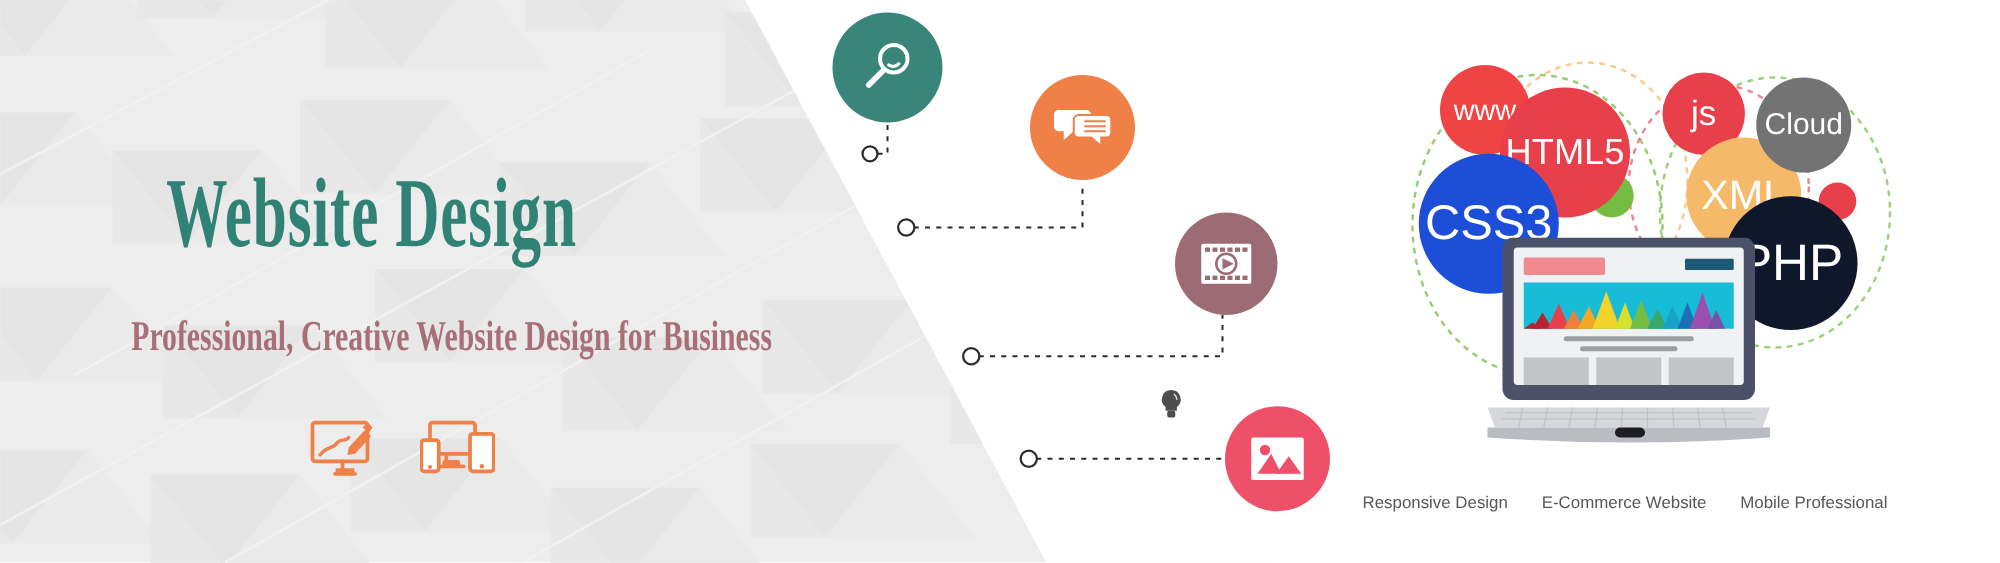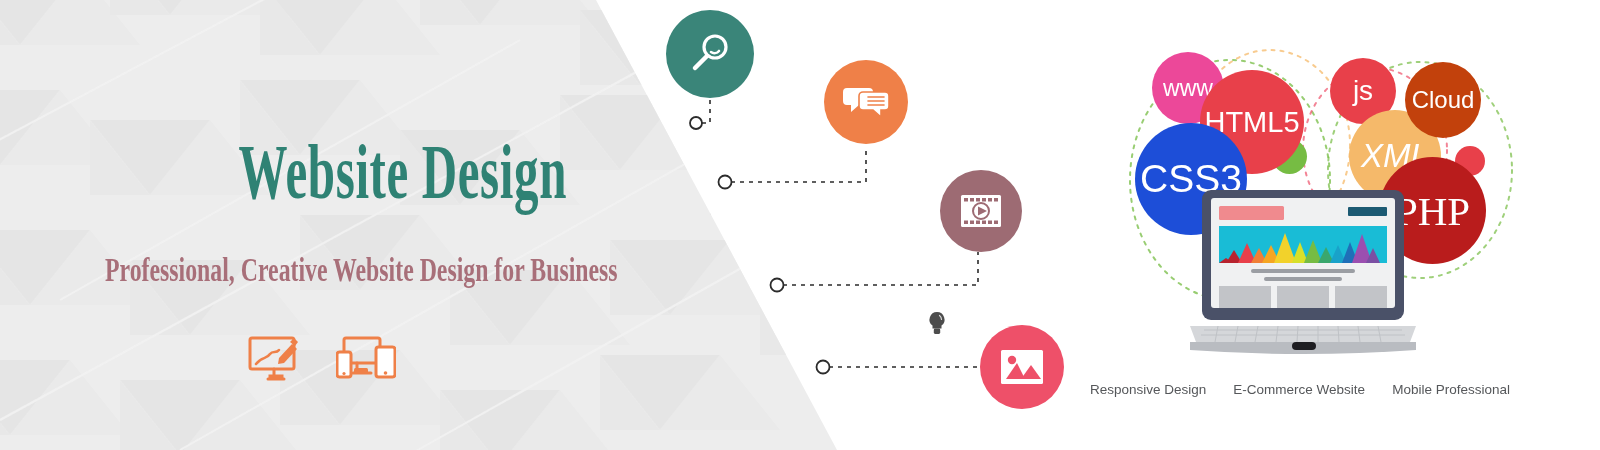--- a/index.html
+++ b/index.html
@@ -18,21 +18,21 @@
     background:#ededed;
     clip-path:polygon(0 0, 596px 0, 837px 450px, 0 450px);
   }
   #geo-pattern{
     position:absolute;left:0;top:0;width:900px;height:450px;
     opacity:.85;
   }
 
   
   #headline-block{
-    position:absolute;left:0;top:132px;width:700px;text-align:right;
+    position:absolute;left:0;top:132px;width:700px;text-align:left;
   }
   #page-title{
     font-family:"Liberation Serif",serif;
     font-size:79px;line-height:1;
     font-weight:700;
     color:#2f8274;
     letter-spacing:1px;
     transform:scaleX(.62);
     white-space:nowrap;
     margin:0;
@@ -77,21 +77,21 @@
 
   
   #laptop{position:absolute;left:1188px;top:190px;width:230px;height:165px;}
 
   
   #captions{
     position:absolute;left:1090px;top:382px;width:420px;
     display:flex;justify-content:space-between;
     font-size:13.5px;color:#55575a;font-family:"Liberation Sans",sans-serif;
   }
-  .caption-item{white-space:nowrap;}
+  .caption-item{white-space:nowrap;margin-top:12px;}
 </style>
 </head>
 <body>
 
 <div id="banner">
 
   <div id="left-panel">
     <svg id="geo-pattern" viewBox="0 0 900 450" preserveAspectRatio="none">
       <defs>
         <g id="tri-cell">
@@ -243,27 +243,27 @@
       <ellipse cx="150" cy="105" rx="80" ry="95" stroke="#f5b96a" opacity=".75"></ellipse>
       <ellipse cx="255" cy="110" rx="72" ry="82" stroke="#ee5069" opacity=".7"></ellipse>
       <ellipse cx="300" cy="130" rx="92" ry="108" stroke="#76bc43" opacity=".7"></ellipse>
     </g>
   </svg>
 
   <div id="tech-bubbles">
       <div class="dot" style="left: 1272px; top: 139px; width: 35px; height: 35px; background: rgb(118, 188, 67);"></div>
       <div class="dot" style="left: 1186px; top: 200px; width: 25px; height: 25px; background: rgb(108, 184, 221);"></div>
       <div class="dot" style="left: 1455px; top: 146px; width: 30px; height: 30px; background: rgb(232, 64, 74);"></div>
-      <div class="bubble" style="left: 1152px; top: 52px; width: 72px; height: 72px; background: #ec4899; font-size: 23px;">www</div>
+      <div class="bubble" style="left: 1152px; top: 52px; width: 72px; height: 72px; background: #ef4444; font-size: 23px;">www</div>
       <div class="bubble" style="left: 1200px; top: 70px; width: 104px; height: 104px; background: rgb(232, 64, 74); font-size: 29px;">HTML5</div>
       <div class="bubble" style="left: 1135px; top: 123px; width: 112px; height: 112px; background: #1d4ed8; font-size: 39px;">CSS3</div>
       <div class="bubble" style="left: 1330px; top: 58px; width: 66px; height: 66px; background: rgb(232, 64, 74); font-size: 28px;">js</div>
-      <div class="bubble" style="left: 1349px; top: 110px; width: 92px; height: 92px; background: rgb(245, 185, 106); font-size: 33px; font-style: italic;">XML</div>
-      <div class="bubble" style="left: 1405px; top: 62px; width: 76px; height: 76px; background: #c2410c; font-size: 24px;">Cloud</div>
-      <div class="bubble" style="left: 1379px; top: 157px; width: 107px; height: 107px; background: #b91c1c; font-size: 41px; font-family: Liberation Serif, serif;">PHP</div>
+      <div class="bubble" style="left: 1349px; top: 110px; width: 92px; height: 92px; background: rgb(245, 185, 106); font-size: 33px;">XML</div>
+      <div class="bubble" style="left: 1405px; top: 62px; width: 76px; height: 76px; background: #737373; font-size: 24px;">Cloud</div>
+      <div class="bubble" style="left: 1379px; top: 157px; width: 107px; height: 107px; background: #0f172a; font-size: 41px;">PHP</div>
     </div>
 
   <div id="laptop">
     <svg width="230" height="165" viewBox="0 0 230 165">
 
       <rect x="14" y="0" width="202" height="130" rx="9" fill="#4a5168"></rect>
       <rect x="23" y="8" width="184" height="110" rx="3" fill="#f0f1f2"></rect>
 
       <rect x="31" y="16" width="65" height="14" rx="1.5" fill="#f08a8e"></rect>
       <rect x="160" y="17" width="39" height="9" rx="1" fill="#1c5a73"></rect>

